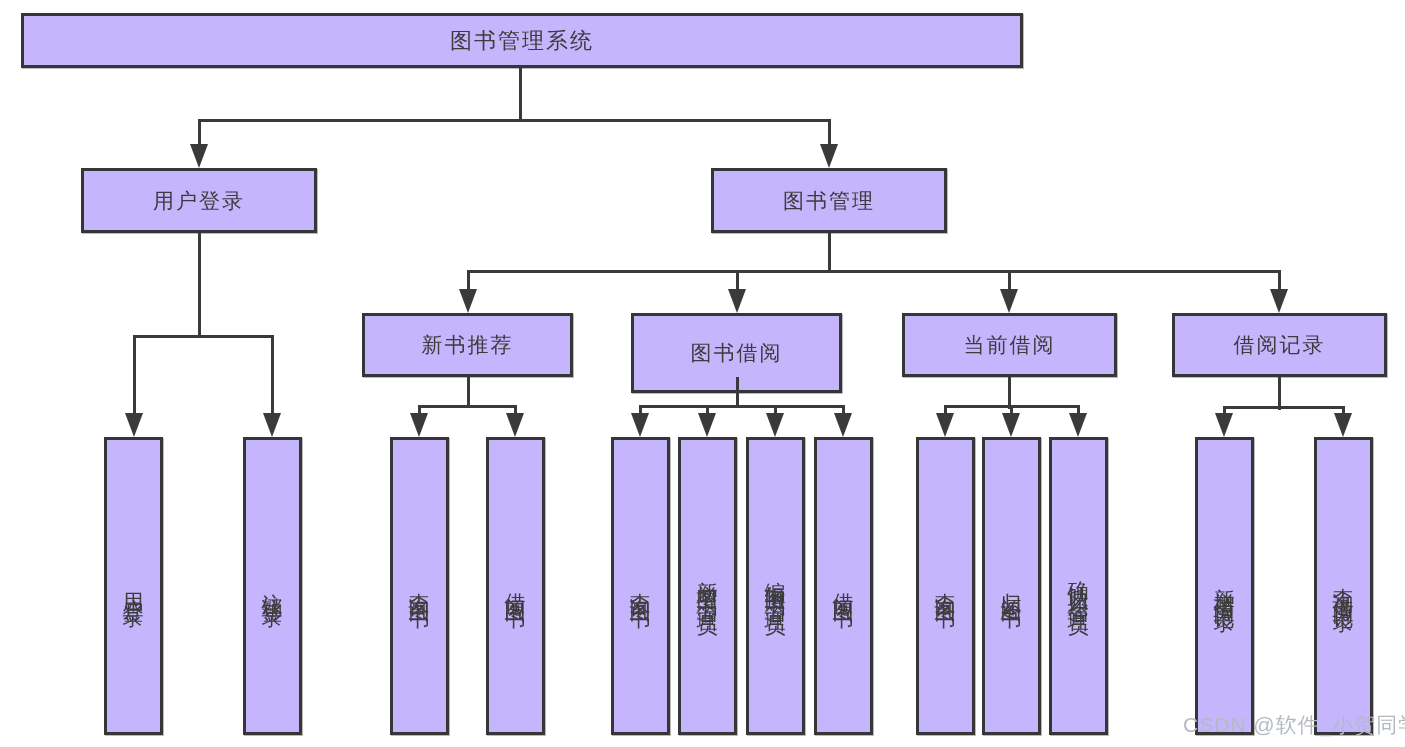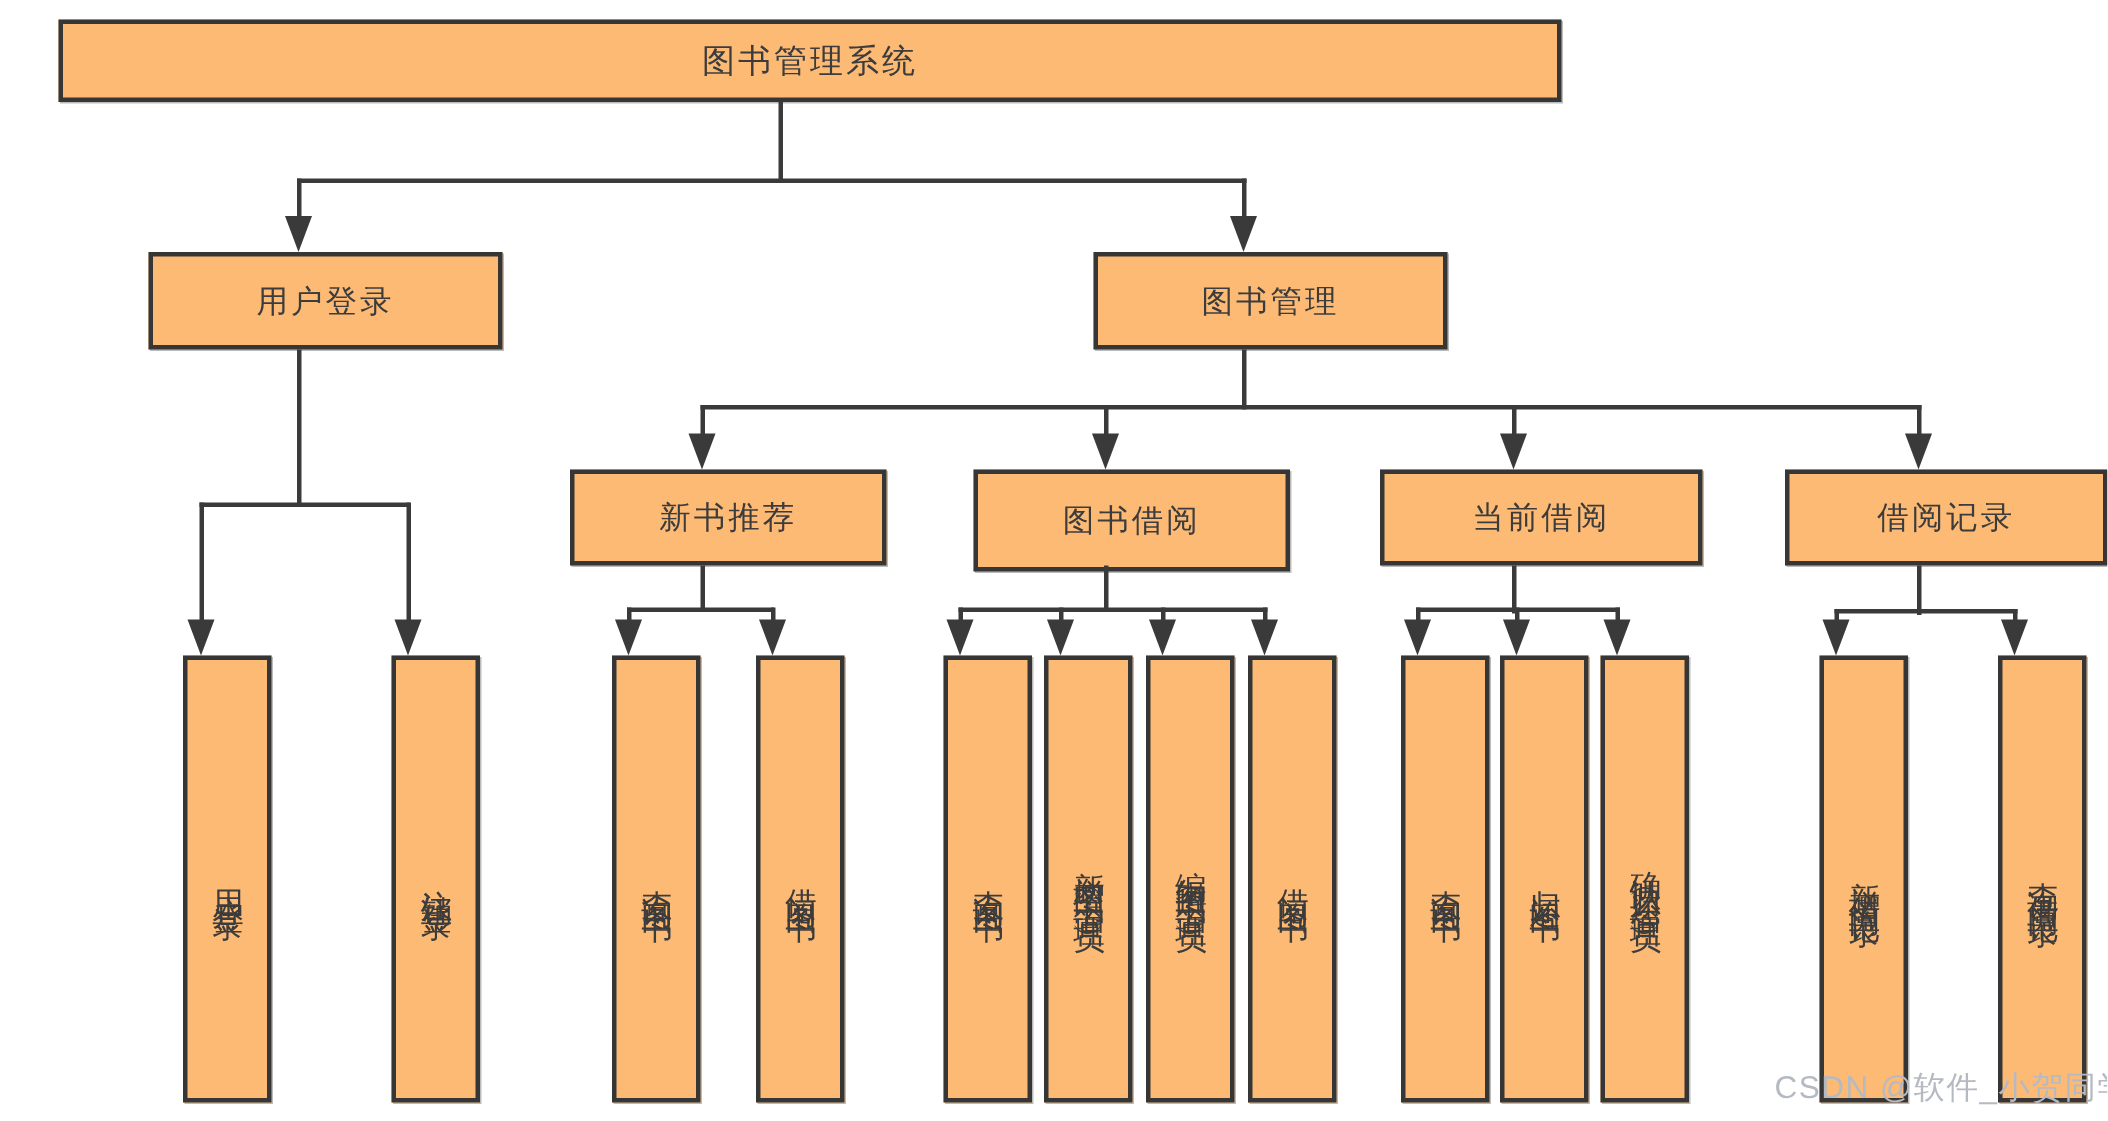--- a/index.html
+++ b/index.html
@@ -7,28 +7,27 @@
     position: relative;
     width: 1405px;
     height: 747px;
     background: #ffffff;
     font-family: "Liberation Sans", "DejaVu Sans", sans-serif;
     overflow: hidden;
   }
   .node {
     position: absolute;
     box-sizing: border-box;
-    background: #fdba74;
+    background: #c4b5fd;
     border: 3px solid #363636;
     color: #3c3c3c;
     display: flex;
     align-items: center;
     justify-content: center;
     box-shadow: 1px 1px 0 rgba(60,60,60,0.35);
-    margin-left: 18px;
   }
   .node.h { font-size: 21px; letter-spacing: 2px; }
   .node.root { font-size: 22px; letter-spacing: 2px; }
   .node.leaf {
     writing-mode: vertical-rl;
     font-size: 21px;
     letter-spacing: 5px;
     line-height: 1;
     text-align: center;
   }
@@ -57,21 +56,21 @@
 <body>
 
 <div id="stage">
 
   <div class="node root" style="left:21px; top:13px; width:1002px; height:55px;">图书管理系统</div>
 
   <div class="node h" style="left:81px; top:168px; width:236px; height:65px;">用户登录</div>
   <div class="node h" style="left:711px; top:168px; width:236px; height:65px;">图书管理</div>
 
   <div class="node h" style="left:362px; top:313px; width:211px; height:64px;">新书推荐</div>
-  <div class="node h" style="left:631px; top:313px; width:211px; height:68px;font-family:Liberation Mono, monospace;">图书借阅</div>
+  <div class="node h" style="left:631px; top:313px; width:211px; height:80px;font-family:Liberation Mono, monospace;">图书借阅</div>
   <div class="node h" style="left:1172px; top:313px; width:215px; height:64px;">借阅记录</div>
   <div class="node h" style="left:902px; top:313px; width:215px; height:64px;">当前借阅</div>
 
   <div class="node leaf" style="left:104px; top:437px; width:59px; height:298px;">用户登录</div>
   <div class="node leaf" style="left:243px; top:437px; width:59px; height:298px;">注销登录</div>
   <div class="node leaf" style="left:390px; top:437px; width:59px; height:298px;">查询图书</div>
   <div class="node leaf" style="left:486px; top:437px; width:59px; height:298px;">借阅图书</div>
   <div class="node leaf" style="left:611px; top:437px; width:59px; height:298px;">查询图书</div>
   <div class="node leaf" style="left:678px; top:437px; width:59px; height:298px;">新增图书（管理员）</div>
   <div class="node leaf" style="left:746px; top:437px; width:59px; height:298px;">编辑图书（管理员）</div>

